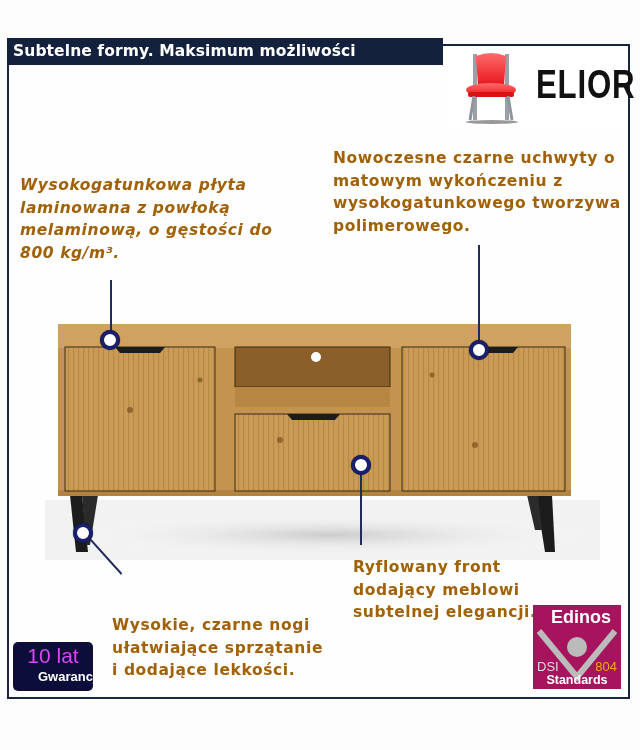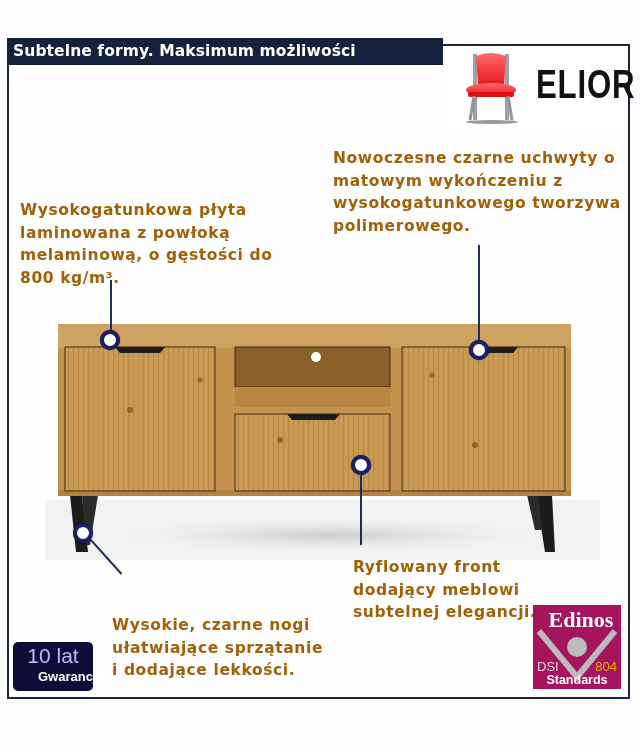--- a/index.html
+++ b/index.html
@@ -13,41 +13,41 @@
                background: #14213d; color: #fff; font-weight: bold; font-size: 15.5px;
                line-height: 27px; padding-left: 6px; white-space: nowrap; letter-spacing: 0.1px; }
 
   .brand { position: absolute; left: 448px; top: 48px; width: 180px; height: 78px; background: #fff; }
   .brand-name { position: absolute; left: 88px; top: 14px; font-family: "Liberation Sans", sans-serif;
                 font-weight: bold; font-size: 40px; color: #111; letter-spacing: 1px;
                 transform: scaleX(0.78); transform-origin: left top; }
 
   .callout { position: absolute; font-weight: bold; font-size: 15.5px; line-height: 22.6px;
              color: #a16207; letter-spacing: 0.6px; }
-  .c1 { left: 20px; top: 199px; width: 290px; }
+  .c1 { left: 20px; top: 174px; width: 290px; font-style: italic; }
   .c2 { left: 333px; top: 147px; width: 300px; }
   .c3 { left: 112px; top: 614px; width: 220px; }
   .c4 { left: 353px; top: 556px; width: 220px; }
 
   .line { position: absolute; background: #1d2c5c; }
   .dot { position: absolute; width: 20px; height: 20px; border-radius: 50%;
          background: #fff; border: 4px solid #1a1f6b; box-shadow: 0 0 1px #000; }
 
   .product { position: absolute; left: 40px; top: 300px; width: 560px; height: 275px; }
 
   .warranty { position: absolute; left: 13px; top: 642px; width: 80px; height: 49px;
               background: #0d0d3a; border-radius: 5px; text-align: center; }
-  .warranty .w1 { color: #c4b5fd; font-family: "Liberation Sans", sans-serif; font-size: 21px;
+  .warranty .w1 { color: #d946ef; font-family: "Liberation Sans", sans-serif; font-size: 21px;
                   line-height: 24px; padding-top: 2px; }
   .warranty .w2 { color: #fff; font-family: "Liberation Sans", sans-serif; font-weight: bold;
                   font-size: 13px; line-height: 18px; padding-left: 25px; }
 
   .edinos { position: absolute; left: 533px; top: 605px; width: 88px; height: 84px; background: #a5145d; }
   .edinos .e1 { position: absolute; left: 0; right: 0; top: 2px; text-align: center; color: #fff;
-                font-family: Liberation Serif, serif; font-weight: bold; font-size: 22px; margin-left: 8px; }
+                font-family: Liberation Sans, sans-serif; font-weight: bold; font-size: 18px; margin-left: 8px; }
   .edinos .e-dsi { position: absolute; left: 4px; top: 54px; color: #ddd; font-family: "Liberation Sans", sans-serif; font-size: 13px; }
   .edinos .e-804 { position: absolute; right: 4px; top: 54px; color: #eab308; font-family: "Liberation Sans", sans-serif; font-size: 13px; }
   .edinos .e2 { position: absolute; left: 0; right: 0; bottom: 2px; text-align: center; color: #fff;
                 font-family: "Liberation Sans", sans-serif; font-weight: bold; font-size: 12.5px; }
 </style>
 </head>
 <body>
 
 <div class="frame"></div>
 

